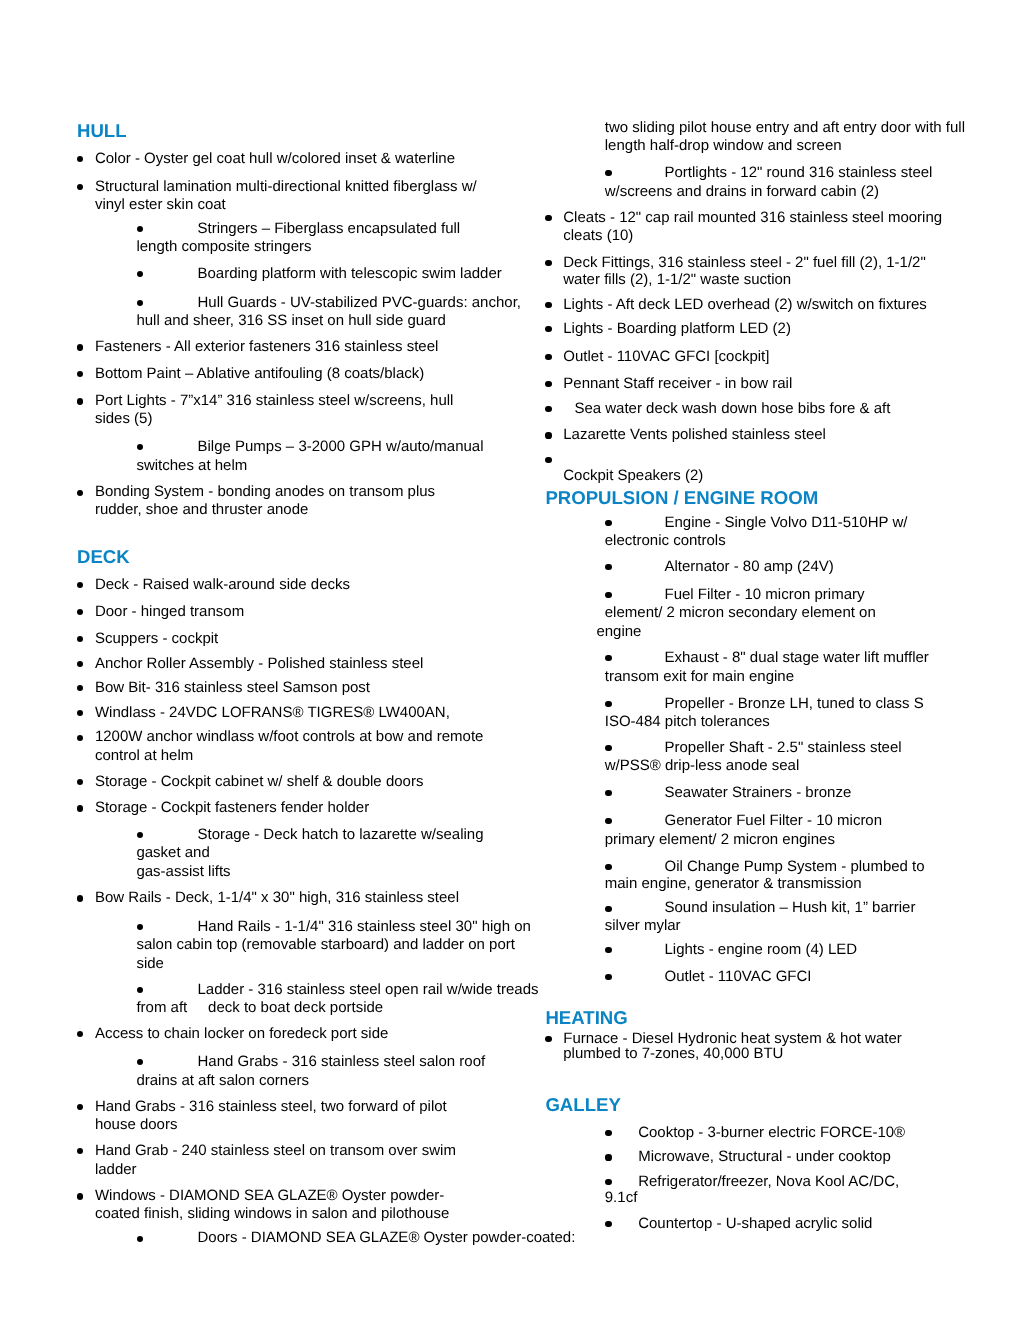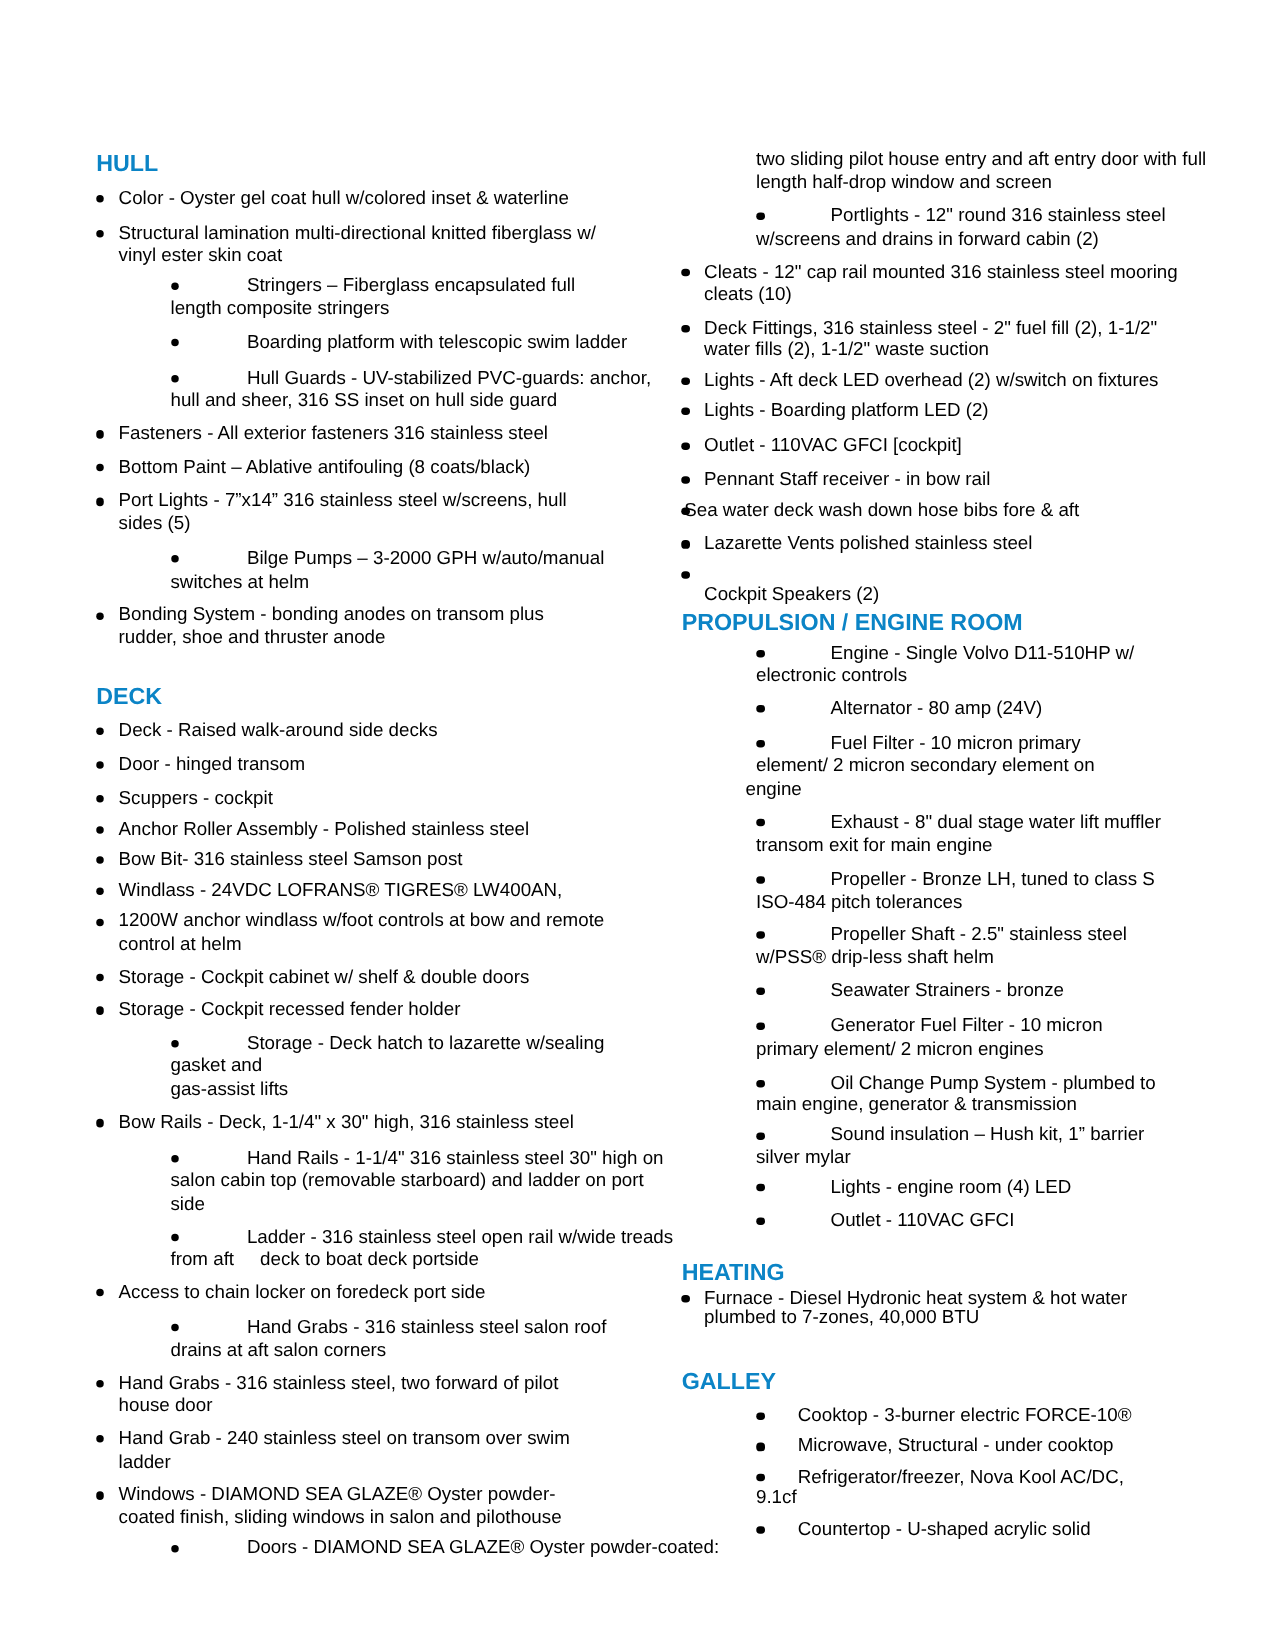--- a/index.html
+++ b/index.html
@@ -110,21 +110,21 @@
         <span class="bul" style="left:3.00px;top:6.15px"></span>
         <span class="ln" style="left:20.90px;top:0.00px">1200W anchor windlass w/foot controls at bow and remote</span>
         <span class="ln" style="left:20.90px;top:18.40px">control at helm</span>
       </div>
       <div class="li" style="left:0px;top:772.90px">
         <span class="bul" style="left:3.00px;top:6.15px"></span>
         <span class="ln" style="left:20.90px;top:0.00px">Storage - Cockpit cabinet w/ shelf &amp; double doors</span>
       </div>
       <div class="li" style="left:0px;top:799.20px">
         <span class="bul" style="left:3.00px;top:6.15px"></span>
-        <span class="ln" style="left:20.90px;top:0.00px">Storage - Cockpit recessed fender holder</span>
+        <span class="ln" style="left:20.90px;top:0.00px">Storage - Cockpit fasteners fender holder</span>
       </div>
       <div class="li" style="left:0px;top:826.00px">
         <span class="bul" style="left:63.10px;top:6.15px"></span>
         <span class="ln" style="left:123.50px;top:0.00px">Storage - Deck hatch to lazarette w/sealing</span>
         <span class="ln" style="left:62.40px;top:18.49px">gasket and</span>
         <span class="ln" style="left:62.40px;top:36.97px">gas-assist lifts</span>
       </div>
       <div class="li" style="left:0px;top:889.30px">
         <span class="bul" style="left:3.00px;top:6.15px"></span>
         <span class="ln" style="left:20.90px;top:0.00px">Bow Rails - Deck, 1-1/4" x 30" high, 316 stainless steel</span>
@@ -145,21 +145,21 @@
         <span class="ln" style="left:20.90px;top:0.00px">Access to chain locker on foredeck port side</span>
       </div>
       <div class="li" style="left:0px;top:1053.00px">
         <span class="bul" style="left:63.10px;top:6.15px"></span>
         <span class="ln" style="left:123.50px;top:0.00px">Hand Grabs - 316 stainless steel salon roof</span>
         <span class="ln" style="left:62.40px;top:18.52px">drains at aft salon corners</span>
       </div>
       <div class="li" style="left:0px;top:1097.90px">
         <span class="bul" style="left:3.00px;top:6.15px"></span>
         <span class="ln" style="left:20.90px;top:0.00px">Hand Grabs - 316 stainless steel, two forward of pilot</span>
-        <span class="ln" style="left:20.90px;top:18.11px">house door</span>
+        <span class="ln" style="left:20.90px;top:18.11px">house doors</span>
       </div>
       <div class="li" style="left:0px;top:1141.80px">
         <span class="bul" style="left:3.00px;top:6.15px"></span>
         <span class="ln" style="left:20.90px;top:0.00px">Hand Grab - 240 stainless steel on transom over swim</span>
         <span class="ln" style="left:20.90px;top:18.73px">ladder</span>
       </div>
       <div class="li" style="left:0px;top:1187.20px">
         <span class="bul" style="left:3.00px;top:6.15px"></span>
         <span class="ln" style="left:20.90px;top:0.00px">Windows - DIAMOND SEA GLAZE® Oyster powder-</span>
         <span class="ln" style="left:20.90px;top:17.41px">coated finish, sliding windows in salon and pilothouse</span>
@@ -200,21 +200,21 @@
       <div class="li" style="left:0px;top:347.70px">
         <span class="bul" style="left:3.00px;top:6.15px"></span>
         <span class="ln" style="left:20.90px;top:0.00px">Outlet - 110VAC GFCI [cockpit]</span>
       </div>
       <div class="li" style="left:0px;top:374.80px">
         <span class="bul" style="left:3.00px;top:6.15px"></span>
         <span class="ln" style="left:20.90px;top:0.00px">Pennant Staff receiver - in bow rail</span>
       </div>
       <div class="li" style="left:0px;top:399.50px">
         <span class="bul" style="left:3.00px;top:6.15px"></span>
-        <span class="ln" style="left:5px;top:0.00px">Sea water deck wash down hose bibs fore &amp; aft</span>
+        <span class="ln" style="left:32px;top:0.00px">Sea water deck wash down hose bibs fore &amp; aft</span>
       </div>
       <div class="li" style="left:0px;top:426.30px">
         <span class="bul" style="left:3.00px;top:6.15px"></span>
         <span class="ln" style="left:20.90px;top:0.00px">Lazarette Vents polished stainless steel</span>
       </div>
       <div class="li" style="left:0px;top:451.10px">
         <span class="bul" style="left:3.00px;top:6.15px"></span>
         <span class="ln" style="left:20.90px;top:16px">Cockpit Speakers (2)</span>
       </div>
       <div class="sec" style="left:3.0px;top:486.95px">PROPULSION / ENGINE ROOM</div>
@@ -239,21 +239,21 @@
         <span class="ln" style="left:62.40px;top:18.89px">transom exit for main engine</span>
       </div>
       <div class="li" style="left:0px;top:694.90px">
         <span class="bul" style="left:63.10px;top:6.15px"></span>
         <span class="ln" style="left:122.10px;top:0.00px">Propeller - Bronze LH, tuned to class S</span>
         <span class="ln" style="left:62.40px;top:18.15px">ISO-484 pitch tolerances</span>
       </div>
       <div class="li" style="left:0px;top:738.90px">
         <span class="bul" style="left:63.10px;top:6.15px"></span>
         <span class="ln" style="left:122.10px;top:0.00px">Propeller Shaft - 2.5" stainless steel</span>
-        <span class="ln" style="left:62.40px;top:18.56px">w/PSS® drip-less shaft helm</span>
+        <span class="ln" style="left:62.40px;top:18.56px">w/PSS® drip-less anode seal</span>
       </div>
       <div class="li" style="left:0px;top:783.90px">
         <span class="bul" style="left:63.10px;top:6.15px"></span>
         <span class="ln" style="left:122.10px;top:0.00px">Seawater Strainers - bronze</span>
       </div>
       <div class="li" style="left:0px;top:811.80px">
         <span class="bul" style="left:63.10px;top:6.15px"></span>
         <span class="ln" style="left:122.10px;top:0.00px">Generator Fuel Filter - 10 micron</span>
         <span class="ln" style="left:62.40px;top:18.93px">primary element/ 2 micron engines</span>
       </div>

